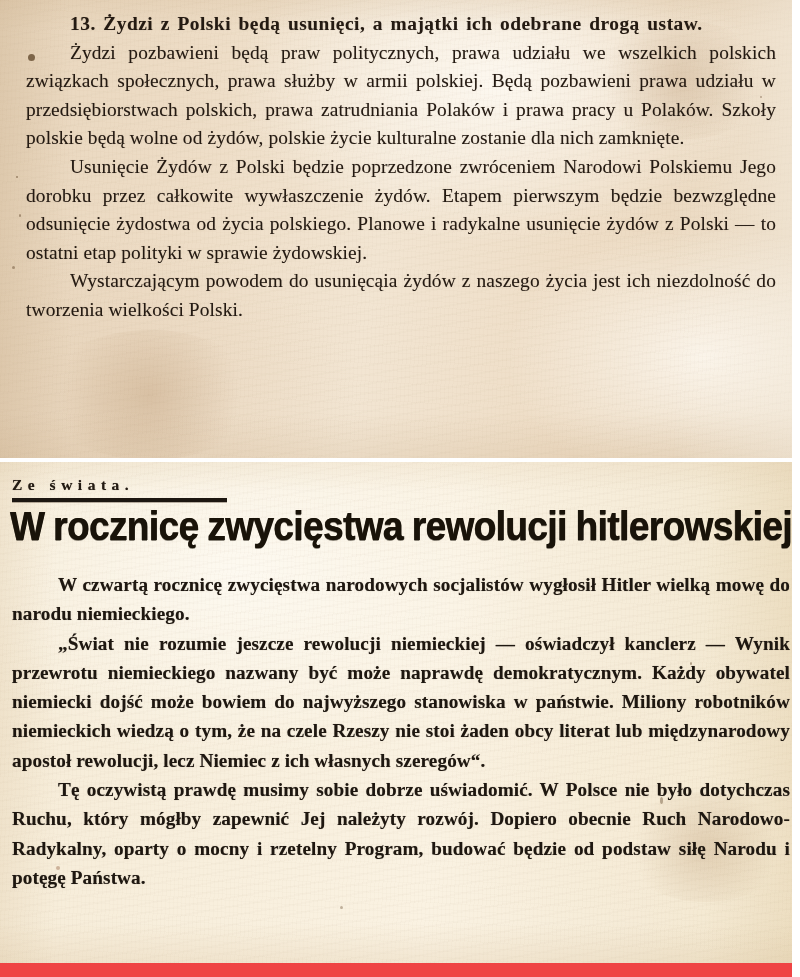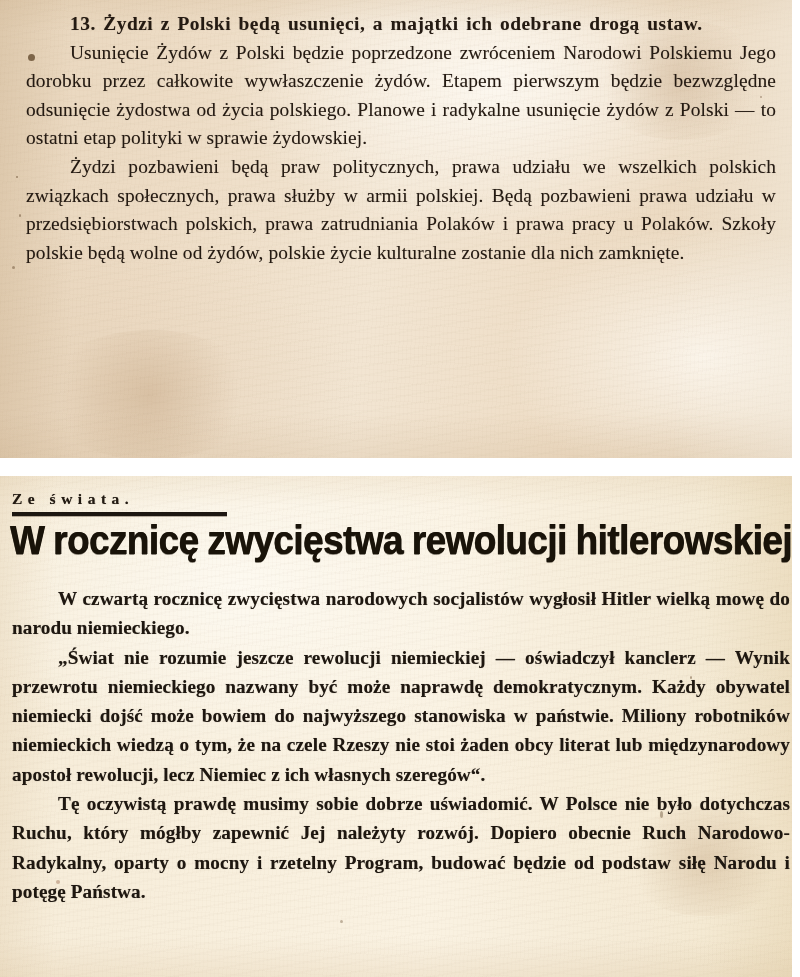--- a/index.html
+++ b/index.html
@@ -28,21 +28,21 @@
     top: 0;
     height: 458px;
     background:
       radial-gradient(ellipse 420px 260px at 62% 18%, rgba(255,252,246,0.85) 0%, rgba(255,250,240,0.0) 62%),
       radial-gradient(ellipse 300px 200px at 88% 78%, rgba(255,251,244,0.8) 0%, rgba(255,250,240,0.0) 66%),
       radial-gradient(ellipse 380px 240px at 12% 88%, rgba(224,202,176,0.40) 0%, rgba(224,202,176,0.0) 70%),
       linear-gradient(100deg, #e8d6bd 0%, #eddcc5 22%, #f2e5d2 48%, #eeddc6 72%, #e6d3b8 100%);
   }
 
   #panel-bottom {
-    top: 476px;
+    top: 462px;
     height: 501px;
     background:
       radial-gradient(ellipse 460px 300px at 30% 22%, rgba(255,253,247,0.75) 0%, rgba(255,253,247,0) 65%),
       radial-gradient(ellipse 360px 240px at 86% 68%, rgba(247,236,214,0.7) 0%, rgba(247,236,214,0) 70%),
       linear-gradient(95deg, #f6ecd8 0%, #f8efdd 30%, #faf2e2 55%, #f5ebd7 80%, #f1e5ca 100%);
   }
 
   
   .grain {
     position: absolute;
@@ -197,22 +197,23 @@
     <div class="blot" style="left:40px; top:330px; width:220px; height:130px;"></div>
 
     <div class="speck" style="left:28px; top:54px; width:7px; height:7px; opacity:.85;"></div>
     <div class="speck" style="left:16px; top:176px; width:2px; height:2px; opacity:.6;"></div>
     <div class="speck" style="left:19px; top:214px; width:2px; height:3px; opacity:.55;"></div>
     <div class="speck" style="left:12px; top:266px; width:3px; height:3px; opacity:.5;"></div>
     <div class="speck" style="left:760px; top:96px; width:2px; height:2px; opacity:.45;"></div>
 
     <div class="text-body">
       <p class="para lead">13. Żydzi z Polski będą usunięci, a majątki ich odebrane drogą ustaw.</p>
+      <p class="para">Żydzi pozbawieni będą praw politycznych, prawa udziału we wszelkich polskich związkach społecznych, prawa służby w armii polskiej. Będą pozbawieni prawa udziału w przedsiębiorstwach polskich, prawa zatrudniania Polaków i prawa pracy u Polaków. Szkoły polskie będą wolne od żydów, polskie życie kulturalne zostanie dla nich zamknięte.</p>
       <p class="para">Usunięcie Żydów z Polski będzie poprzedzone zwróceniem Narodowi Polskiemu Jego dorobku przez całkowite wywłaszczenie żydów. Etapem pierwszym będzie bezwzględne odsunięcie żydostwa od życia polskiego. Planowe i radykalne usunięcie żydów z Polski — to ostatni etap polityki w sprawie żydowskiej.</p>
-      <p class="para">Żydzi pozbawieni będą praw politycznych, prawa udziału we wszelkich polskich związkach społecznych, prawa służby w armii polskiej. Będą pozbawieni prawa udziału w przedsiębiorstwach polskich, prawa zatrudniania Polaków i prawa pracy u Polaków. Szkoły polskie będą wolne od żydów, polskie życie kulturalne zostanie dla nich zamknięte.</p>
+      <p class="para">Wystarczającym powodem do usunięcąia żydów z naszego życia jest ich niezdolność do tworzenia wielkości Polski.</p>
     </div>
   </div>
 
   <div class="gap-divider"></div>
 
   <div class="scan-panel" id="panel-bottom">
     <div class="grain"></div>
     <div class="vignette-bottom"></div>
 
     <div class="blot" style="left:620px; top:330px; width:170px; height:110px;"></div>

